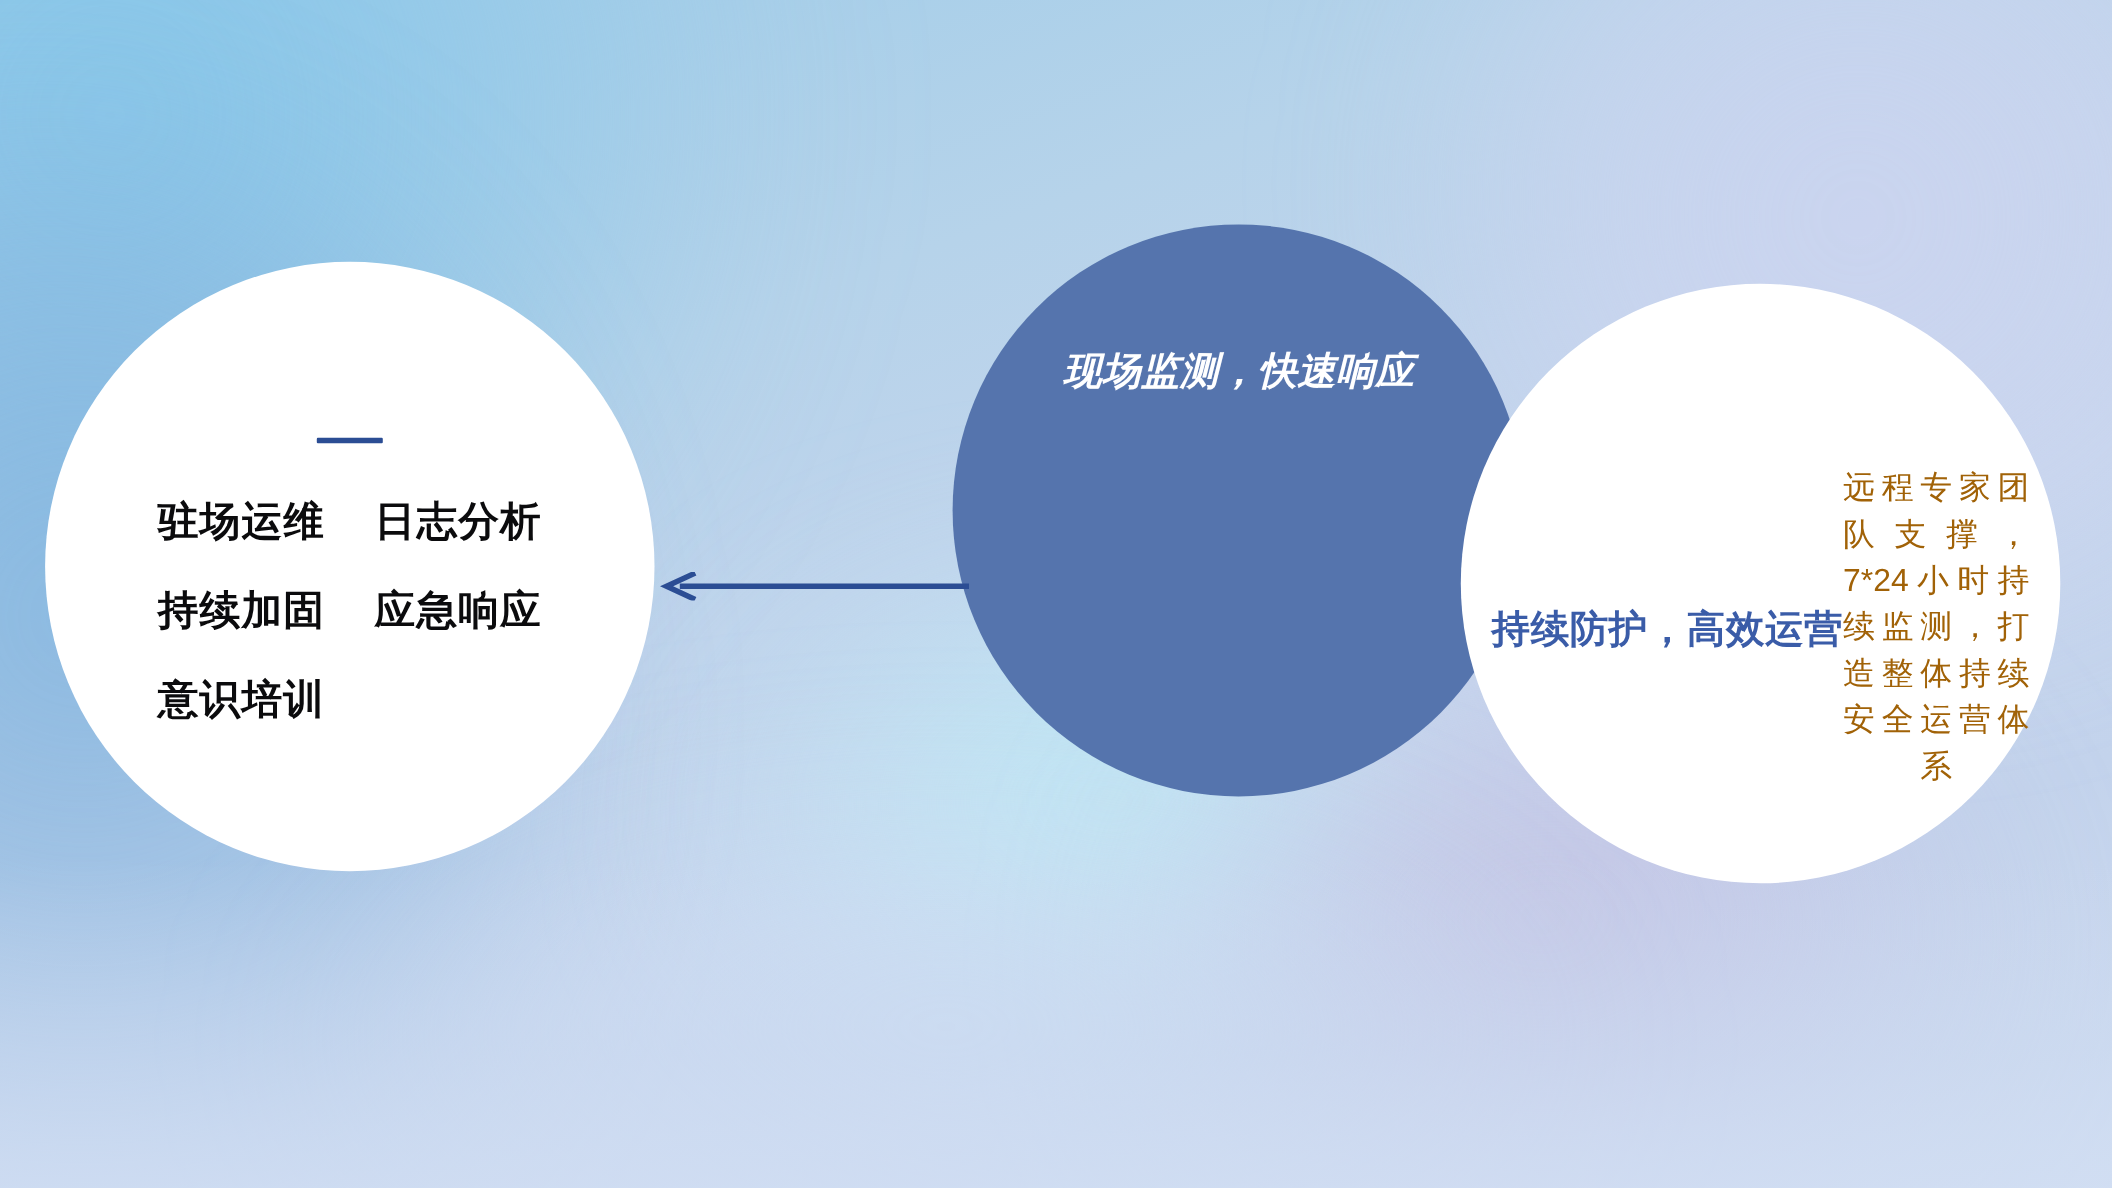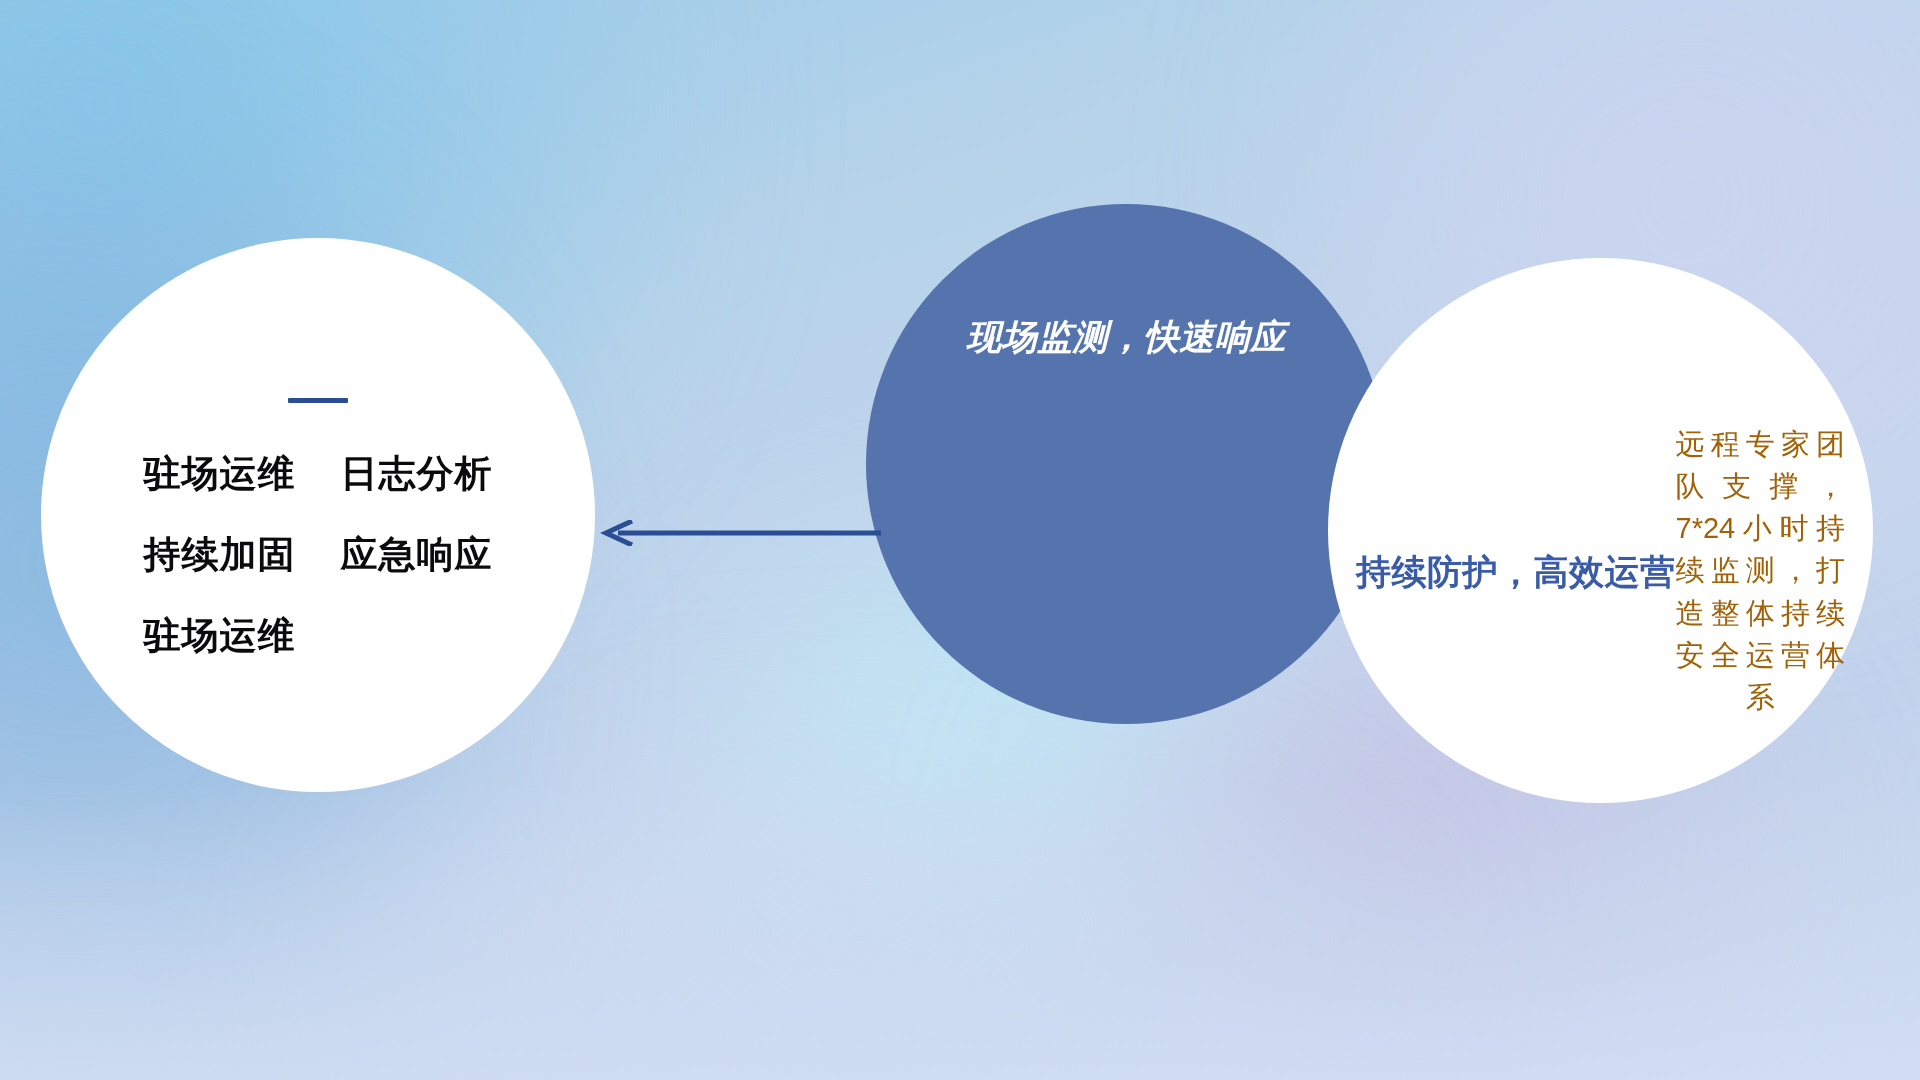--- a/index.html
+++ b/index.html
@@ -222,21 +222,21 @@
       <div class="mid-title">现场监测，快速响应</div>
     </div>
   </div>
 
   <div class="circle circle-left">
     <div class="left-inner">
       <div class="left-dash"></div>
       <div class="left-lines">
         <div class="left-line">驻场运维    日志分析</div>
         <div class="left-line">持续加固    应急响应</div>
-        <div class="left-line left-line-3">驻场运维</div>
+        <div class="left-line left-line-3">意识培训</div>
       </div>
     </div>
   </div>
 
   <div class="circle circle-right">
     <div class="right-inner">
       <div class="right-title">持续防护，高效运营</div>
       <div class="right-body">远程专家团队支撑，7*24小时持续监测，打造整体持续安全运营体系</div>
     </div>
   </div>

